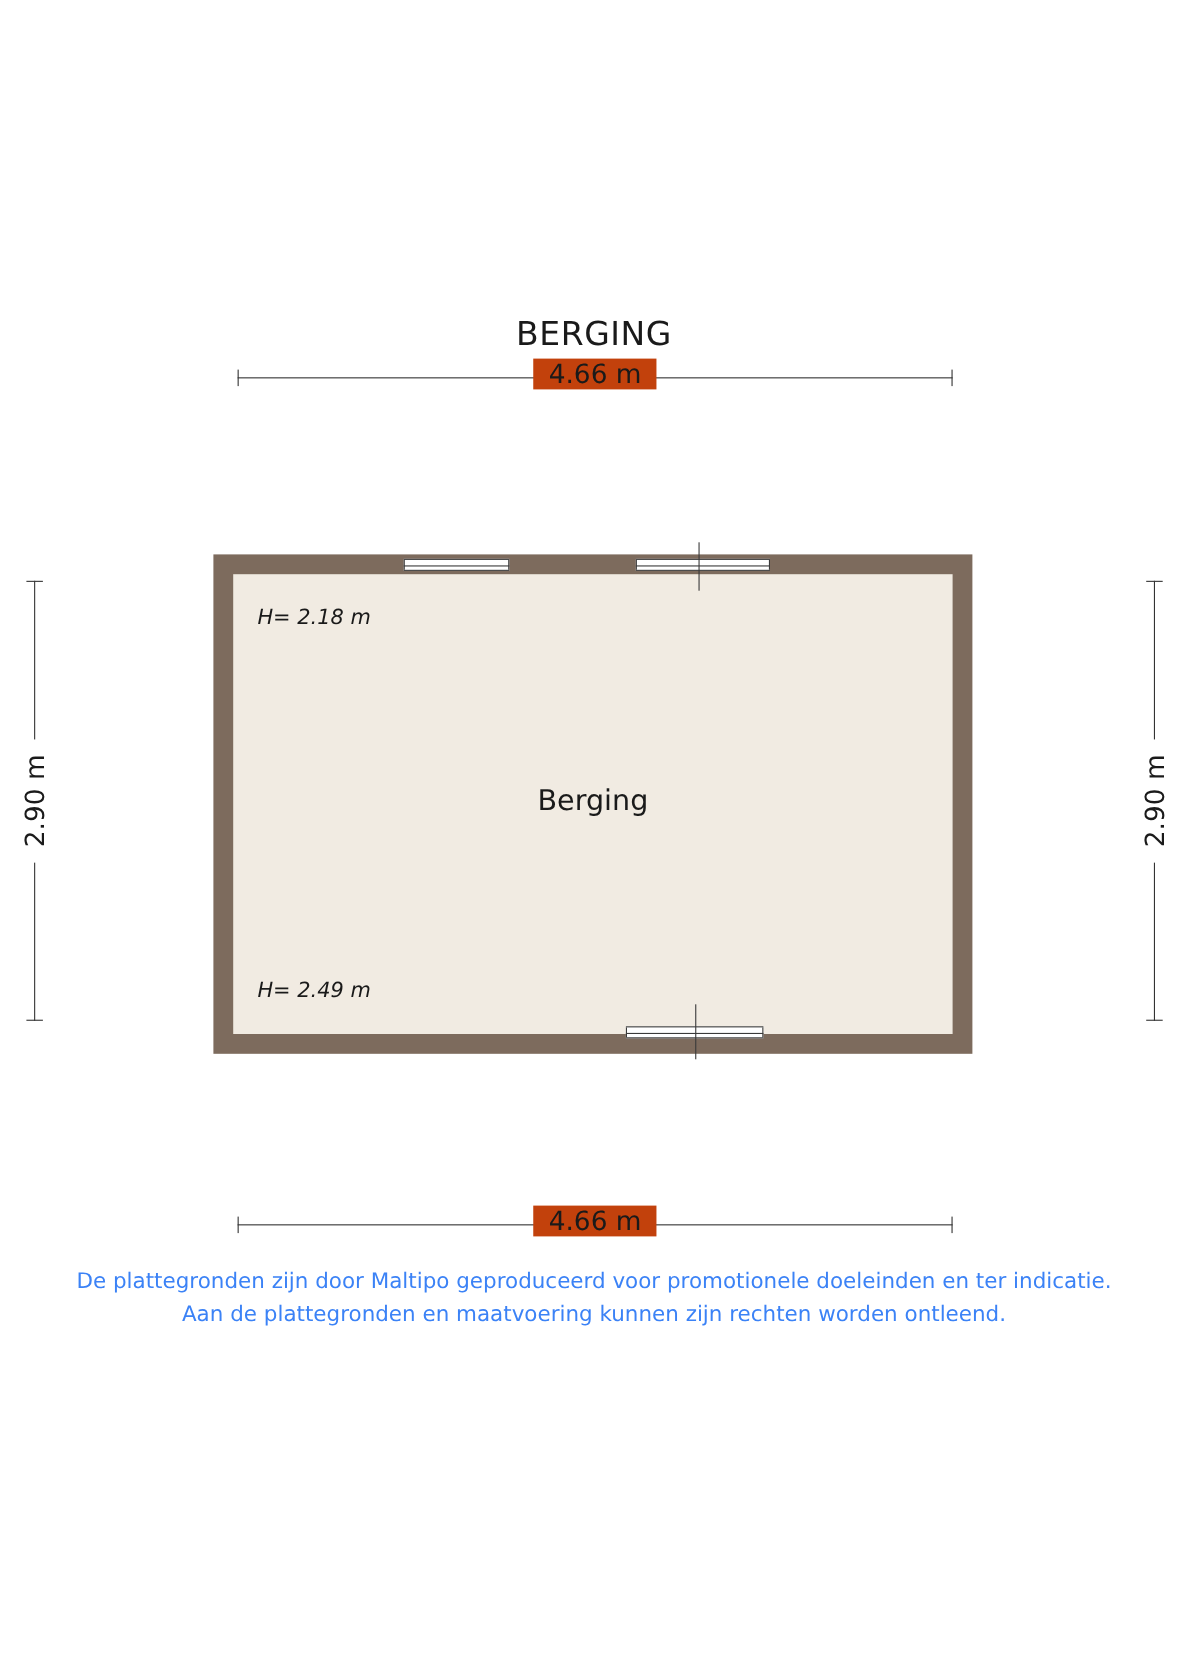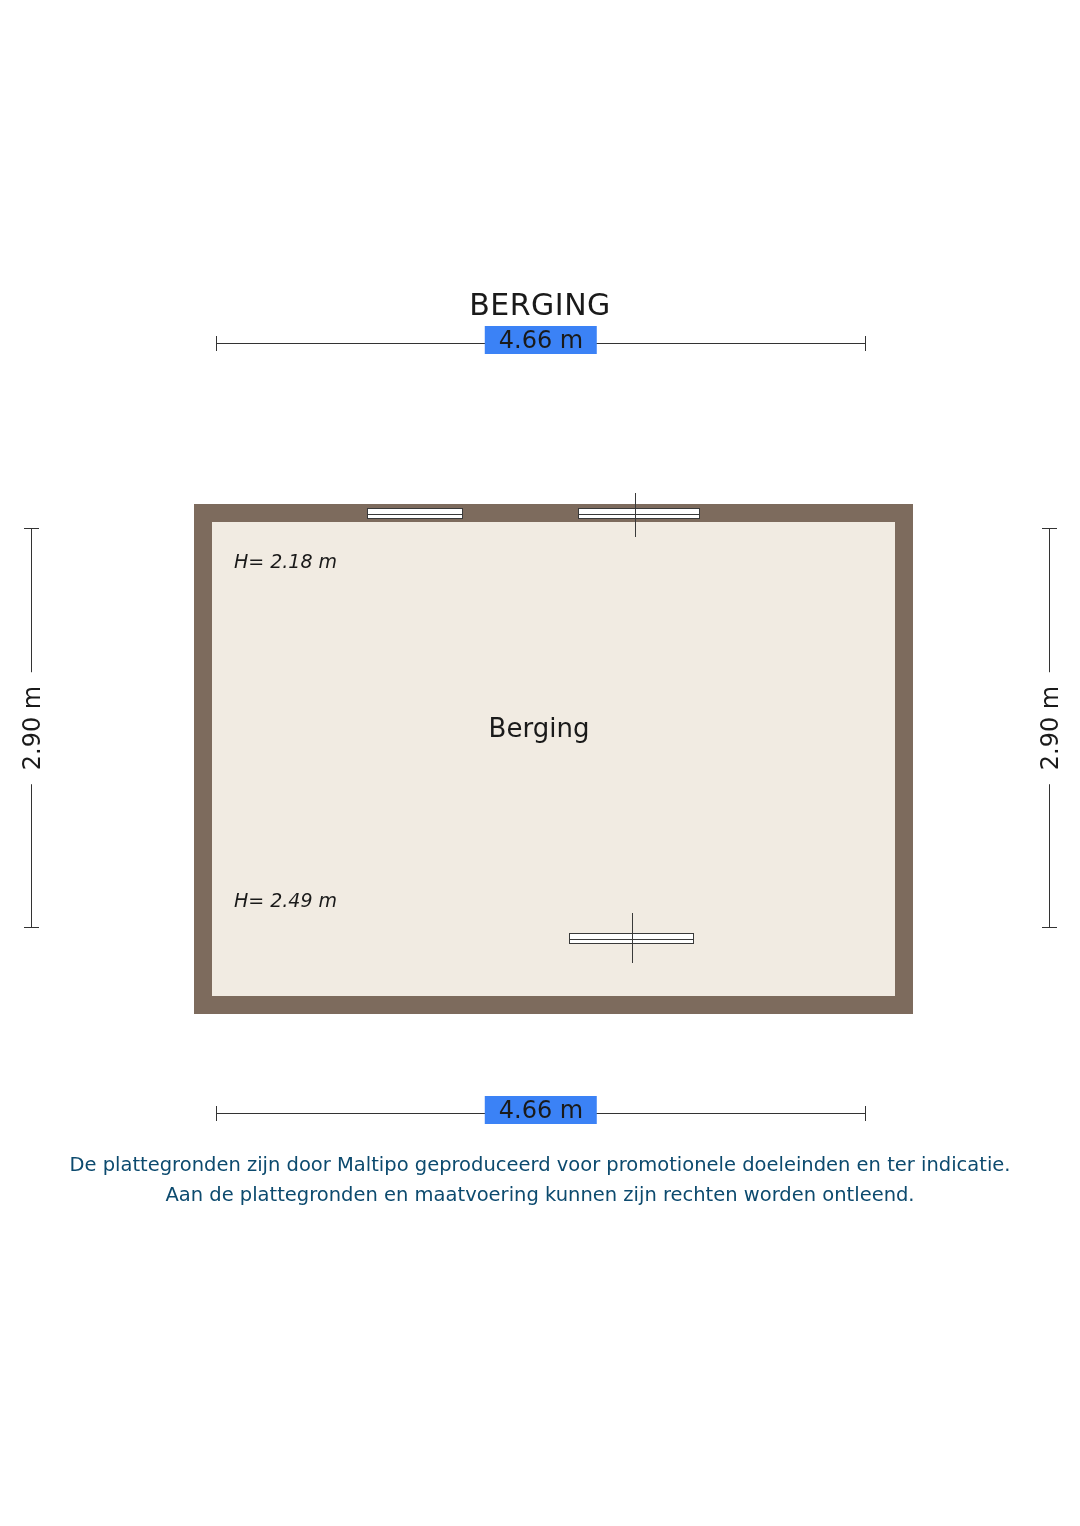--- a/index.html
+++ b/index.html
@@ -42,21 +42,21 @@
     height: 15px;
     background: #333333;
   }
   .dim-h .tick-l { left: 0; }
   .dim-h .tick-r { right: 0; }
   .dim-h .dim-label {
     position: absolute;
     top: -17px;
     left: 50%;
     transform: translateX(-50%);
-    background: #3b82f6;
+    background: #c2410c;
     padding: 0 14px;
     font-size: 24px;
     color: #1a1a1a;
     white-space: nowrap;
   }
 
   .dim-v {
     position: absolute;
     width: 1px;
     background: #333333;
@@ -82,22 +82,21 @@
     color: #1a1a1a;
     white-space: nowrap;
   }
 
   
   .plan {
     position: absolute;
     left: 194px;
     top: 504px;
     width: 690px;
-    height: 510px;
-    padding-left: 29px;
+    height: 454px;
   }
   .wall-outer {
     position: absolute;
     inset: 0;
     background: #7d6b5d;
   }
   .room-inner {
     position: absolute;
     left: 18px;
     top: 18px;
@@ -161,21 +160,21 @@
 
   
   .footer {
     position: absolute;
     left: 0;
     top: 1150px;
     width: 1080px;
     text-align: center;
     font-size: 19.5px;
     line-height: 30px;
-    color: #0c4a6e;
+    color: #3b82f6;
   }
   .footer div { white-space: nowrap; }
 </style>
 </head>
 <body>
 
 <div class="title">BERGING</div>
 
 <div class="dim-h" style="left:216px; top:343px; width:650px;">
   <span class="tick-l"></span>

